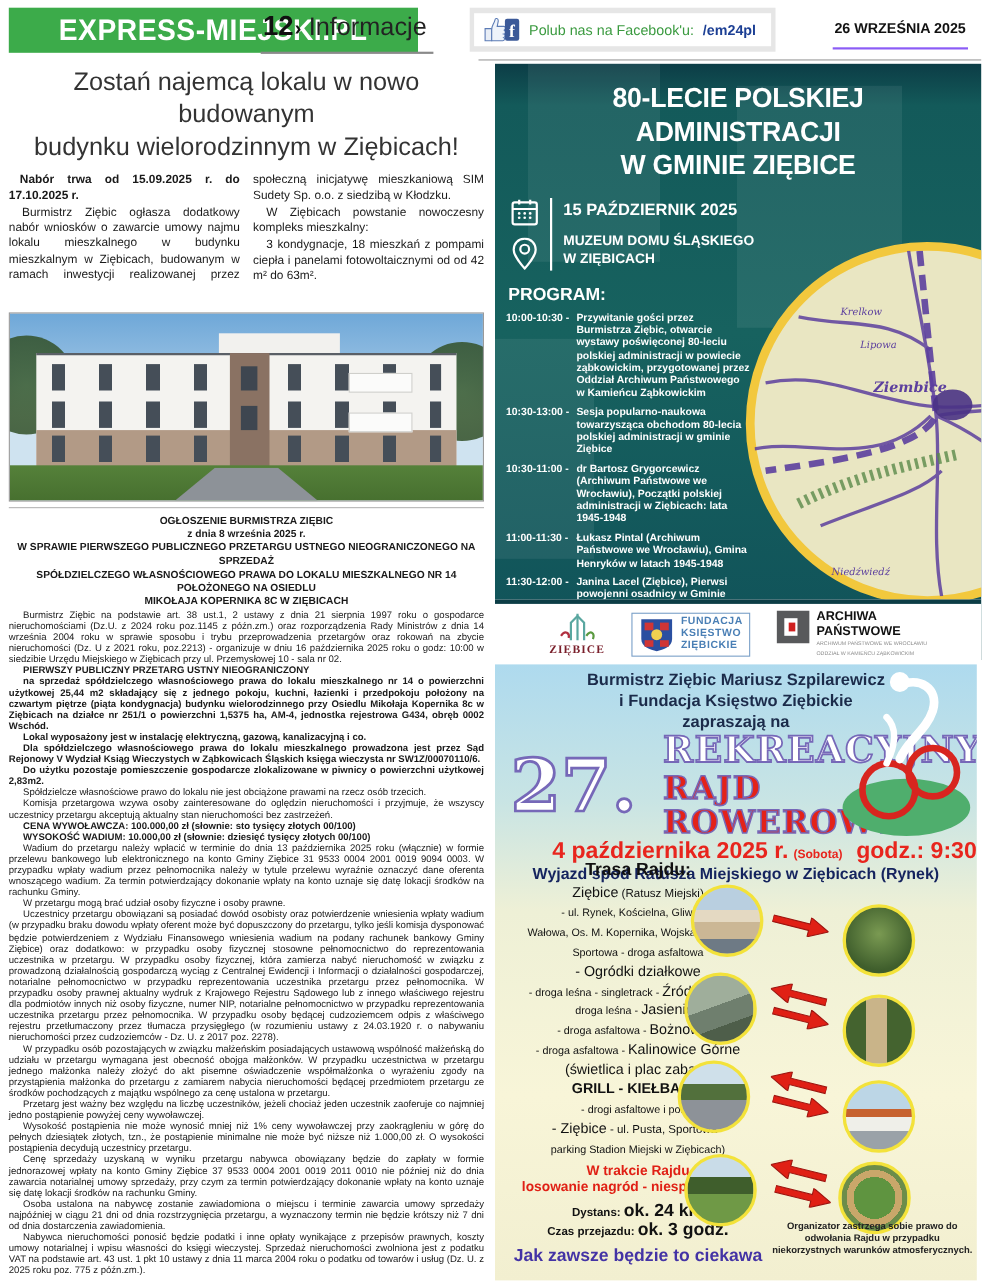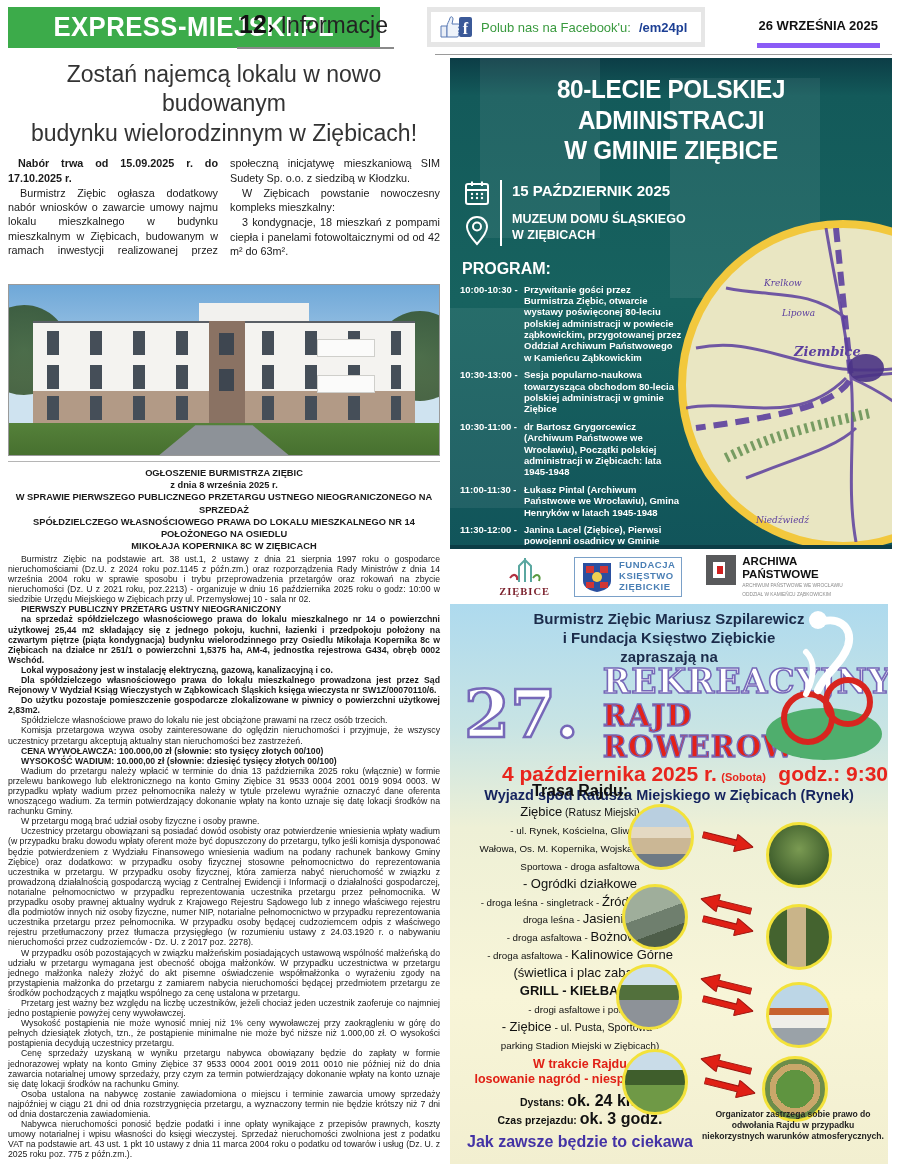--- a/index.html
+++ b/index.html
@@ -13,21 +13,21 @@
   .section-label{position:absolute;left:237px;top:10px;border-bottom:2px solid #8a8a8a;padding:0 6px 8px 2px;}
   .section-label .num{font-size:25px;font-weight:700;color:#111;}
   .section-label .arr{font-size:19px;font-weight:700;color:#111;margin:0 2px 0 1px;}
   .section-label .word{font-size:23px;font-weight:400;color:#222;}
   .fb-banner{position:absolute;left:427px;top:7px;width:278px;height:40px;background:#e6e6e6;
              display:flex;align-items:center;justify-content:center;}
   .fb-inner{background:#fff;width:262px;height:30px;display:flex;align-items:center;padding-left:8px;gap:8px;}
   .fb-text{font-size:13px;color:#3a9a3f;}
   .fb-handle{font-size:13px;font-weight:700;color:#1c3f94;}
   .hdr-date{position:absolute;right:20px;top:18px;font-size:13px;font-weight:700;color:#111;
-            border-bottom:5px solid #8b5cf6;padding:0 2px 10px 2px;}
+            border-bottom:2px solid #8b5cf6;padding:0 2px 10px 2px;}
   .hdr-rule{position:absolute;left:435px;top:54px;width:457px;height:1px;background:#9a9a9a;}
   
   .leftcol{position:absolute;left:8px;top:58px;width:432px;}
   .art-title{text-align:center;font-size:23px;line-height:1.28;color:#333;font-weight:400;margin:2px 0 8px 0;}
   .art-cols{column-count:2;column-gap:12px;font-size:10.8px;line-height:1.32;text-align:justify;height:124px;overflow:hidden;}
   .art-cols p{margin:0 0 1px 0;text-indent:12px;}
   .art-cols p.bold{font-weight:700;text-indent:10px;}
   
   .photo{position:relative;margin-top:4px;width:430px;height:170px;border:1px solid #9a9a9a;overflow:hidden;
          background:linear-gradient(180deg,#6fa8d8 0%,#9cc3e4 35%,#cfe3f0 55%);}

